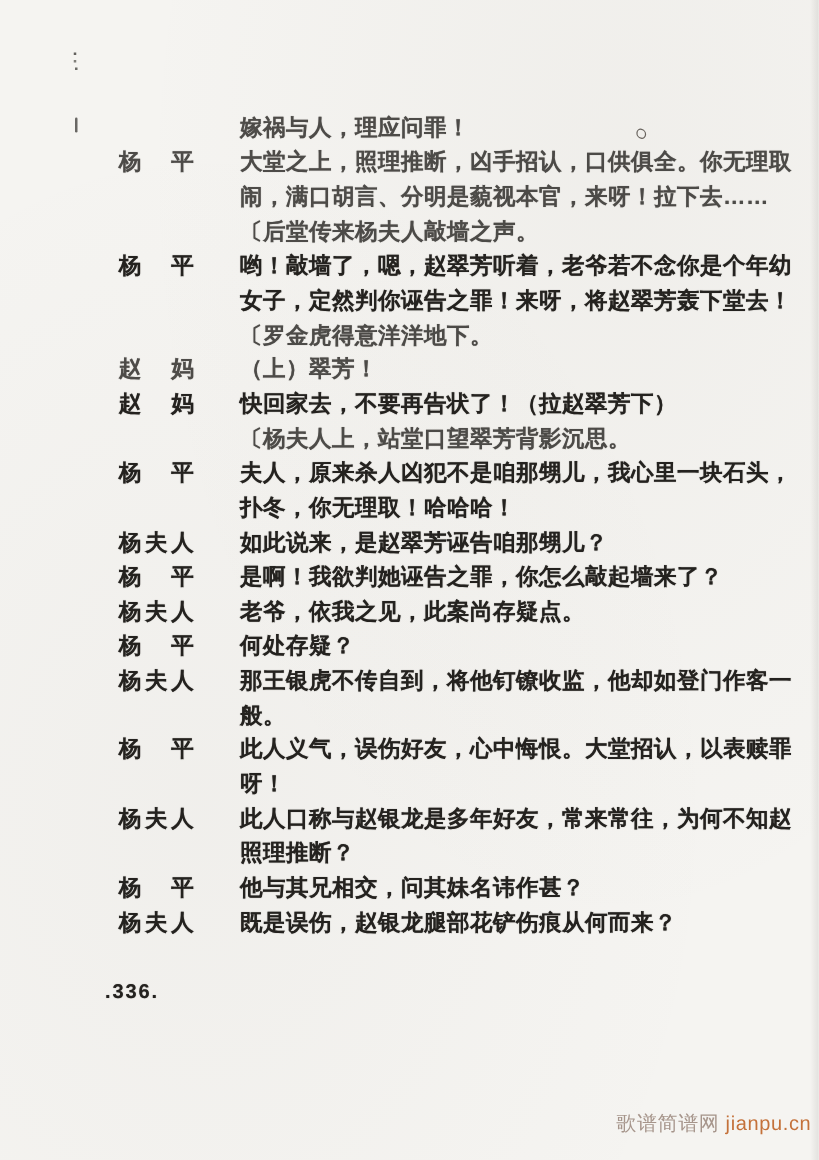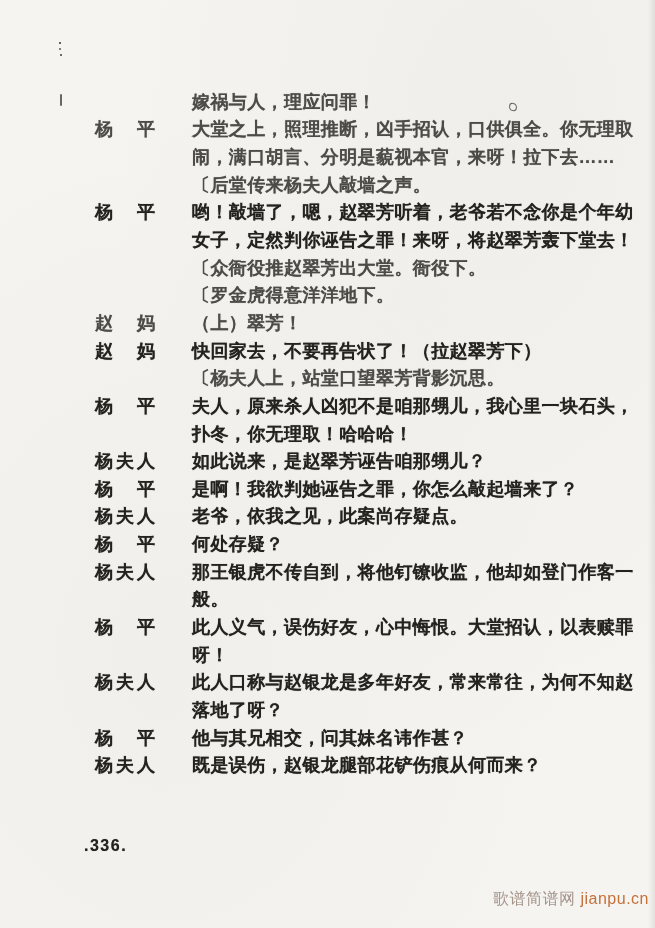--- a/index.html
+++ b/index.html
@@ -41,21 +41,21 @@
   }
   .text {
     font-size:18px; font-weight:bold;
     letter-spacing:0.4px;
     color:#24221f;
     text-shadow:0 0 0.7px rgba(35,32,28,0.65);
     margin-left:22px;
   }
 
   .page-number {
-    position:absolute; left:84px; top:832px; height:28px;
+    position:absolute; left:84px; top:780px; height:28px;
     display:flex; align-items:center;
     font-size:16px; font-weight:bold; letter-spacing:1.5px;
     color:#24221f;
     text-shadow:0 0 0.7px rgba(35,32,28,0.6);
   }
 
   .watermark {
     position:absolute; right:6px; top:889px;
     font-size:16px; letter-spacing:0.5px;
     white-space:pre;
@@ -114,24 +114,20 @@
       <div class="row">
       <span class="speaker">杨　平</span>
       <span class="text">哟！敲墙了，嗯，赵翠芳听着，老爷若不念你是个年幼</span>
     </div>
       <div class="row">
       <span class="speaker"></span>
       <span class="text">女子，定然判你诬告之罪！来呀，将赵翠芳轰下堂去！</span>
     </div>
       <div class="row faded">
       <span class="speaker"></span>
-      <span class="text">〔众衙役推赵翠芳出大堂。衙役下。</span>
-    </div>
-      <div class="row faded">
-      <span class="speaker"></span>
       <span class="text">〔罗金虎得意洋洋地下。</span>
     </div>
       <div class="row faded">
       <span class="speaker">赵　妈</span>
       <span class="text">（上）翠芳！</span>
     </div>
       <div class="row">
       <span class="speaker">赵　妈</span>
       <span class="text">快回家去，不要再告状了！（拉赵翠芳下）</span>
     </div>
@@ -178,21 +174,21 @@
       <div class="row">
       <span class="speaker"></span>
       <span class="text">呀！</span>
     </div>
       <div class="row">
       <span class="speaker">杨夫人</span>
       <span class="text">此人口称与赵银龙是多年好友，常来常往，为何不知赵</span>
     </div>
       <div class="row">
       <span class="speaker"></span>
-      <span class="text">落地了呀？</span>
+      <span class="text">照理推断？</span>
     </div>
       <div class="row">
       <span class="speaker">杨　平</span>
       <span class="text">他与其兄相交，问其妹名讳作甚？</span>
     </div>
       <div class="row">
       <span class="speaker">杨夫人</span>
       <span class="text">既是误伤，赵银龙腿部花铲伤痕从何而来？</span>
     </div>
     </div>

